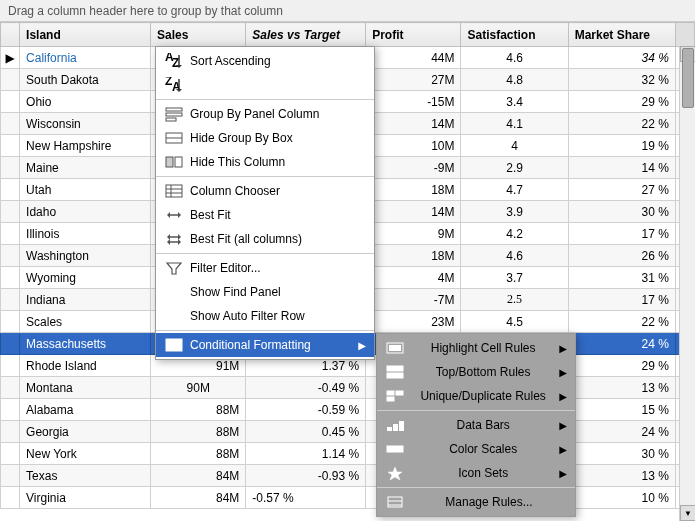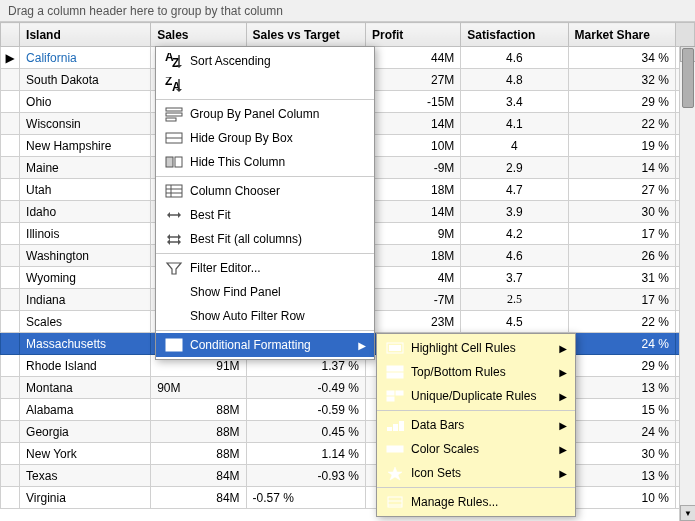--- a/index.html
+++ b/index.html
@@ -43,21 +43,21 @@
       padding: 2px 6px;
       height: 22px;
       white-space: nowrap;
     }
 
     tr:nth-child(even) td { background: #f7f7f7; }
     tr:nth-child(odd) td { background: #ffffff; }
 
     .col-state { width: 110px; }
     .col-sales { width: 80px; }
-    .col-svt { width: 90px; }
+    .col-svt { width: 90px; font-style: italic; }
     .col-profit { width: 80px; }
     .col-satisfaction { width: 90px; }
     .col-market { width: 90px; }
 
     
     .context-menu {
       position: absolute;
       top: 24px;
       left: 155px;
       background: #fff;
@@ -108,26 +108,27 @@
     .menu-arrow {
       font-size: 10px;
       margin-left: 4px;
     }
 
     
     .submenu {
       position: absolute;
       top: 0;
       left: 220px;
-      background: #fef9c3;
+      background: #a3a3a3;
       border: 1px solid #999;
       box-shadow: 2px 2px 8px rgba(0,0,0,0.3);
       z-index: 101;
       width: 200px;
       padding: 2px 0;
+      text-align: center;
     }
 
     .submenu-item {
       display: flex;
       align-items: center;
       padding: 4px 8px;
       cursor: pointer;
       height: 24px;
       color: #000;
       position: relative;
@@ -190,21 +191,21 @@
       </tr>
     </thead>
     <tbody id="grid-body">
     <tr>
           <td style="width: 16px; padding: 0px 2px; text-align: center;">▶</td>
           <td style="color: rgb(30, 107, 184);">California</td>
           <td style="text-align: right;"></td>
           <td style="text-align: right;"></td>
           <td style="text-align: right;">44M</td>
           <td style="text-align: center;">4.6</td>
-          <td style="text-align: right;">34 %</td>
+          <td style="text-align: right; font-style: italic;">34 %</td>
           <td style="padding: 0px; width: 16px;"></td>
         </tr>
         <tr>
           <td style="width: 16px; padding: 0px 2px; text-align: center;"></td>
           <td>South Dakota</td>
           <td style="text-align: right;"></td>
           <td style="text-align: right;"></td>
           <td style="text-align: right;">27M</td>
           <td style="text-align: center;">4.8</td>
           <td style="text-align: right;">32 %</td>
@@ -336,21 +337,21 @@
           <td style="text-align: right;">91M</td>
           <td style="text-align: right;">1.37 %</td>
           <td style="text-align: right;"></td>
           <td style="text-align: center;"></td>
           <td style="text-align: right;">29 %</td>
           <td style="padding: 0px; width: 16px;"></td>
         </tr>
         <tr>
           <td style="width: 16px; padding: 0px 2px; text-align: center;"></td>
           <td>Montana</td>
-          <td style="text-align: left;">90M</td>
+          <td style="text-align: center;">90M</td>
           <td style="text-align: right;">-0.49 %</td>
           <td style="text-align: right;"></td>
           <td style="text-align: center;"></td>
           <td style="text-align: right;">13 %</td>
           <td style="padding: 0px; width: 16px;"></td>
         </tr>
         <tr>
           <td style="width: 16px; padding: 0px 2px; text-align: center;"></td>
           <td>Alabama</td>
           <td style="text-align: right;">88M</td>

